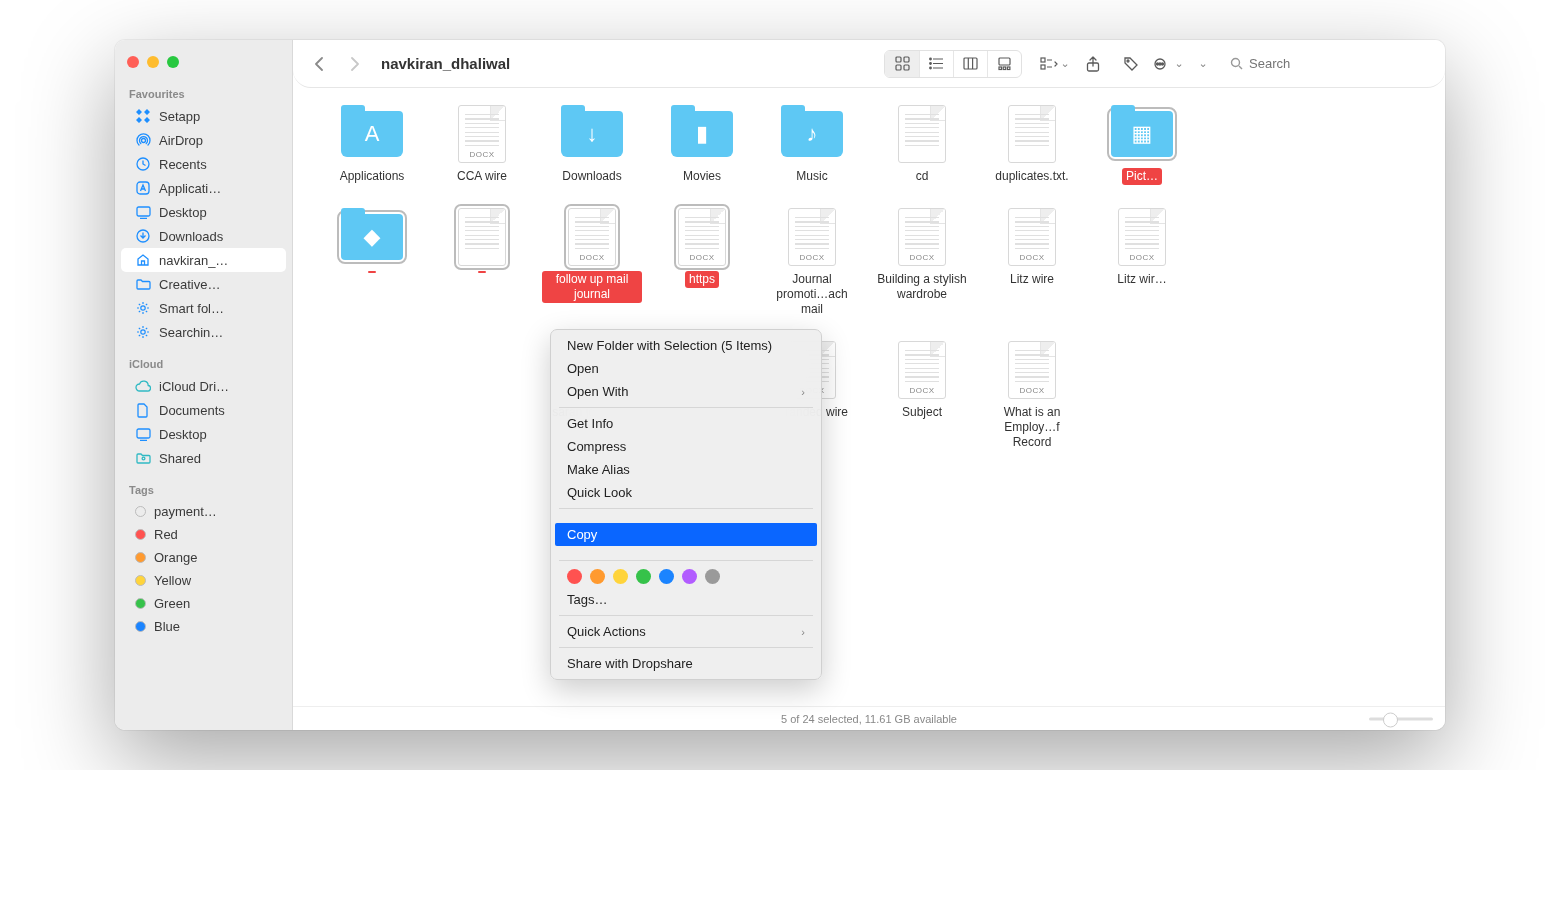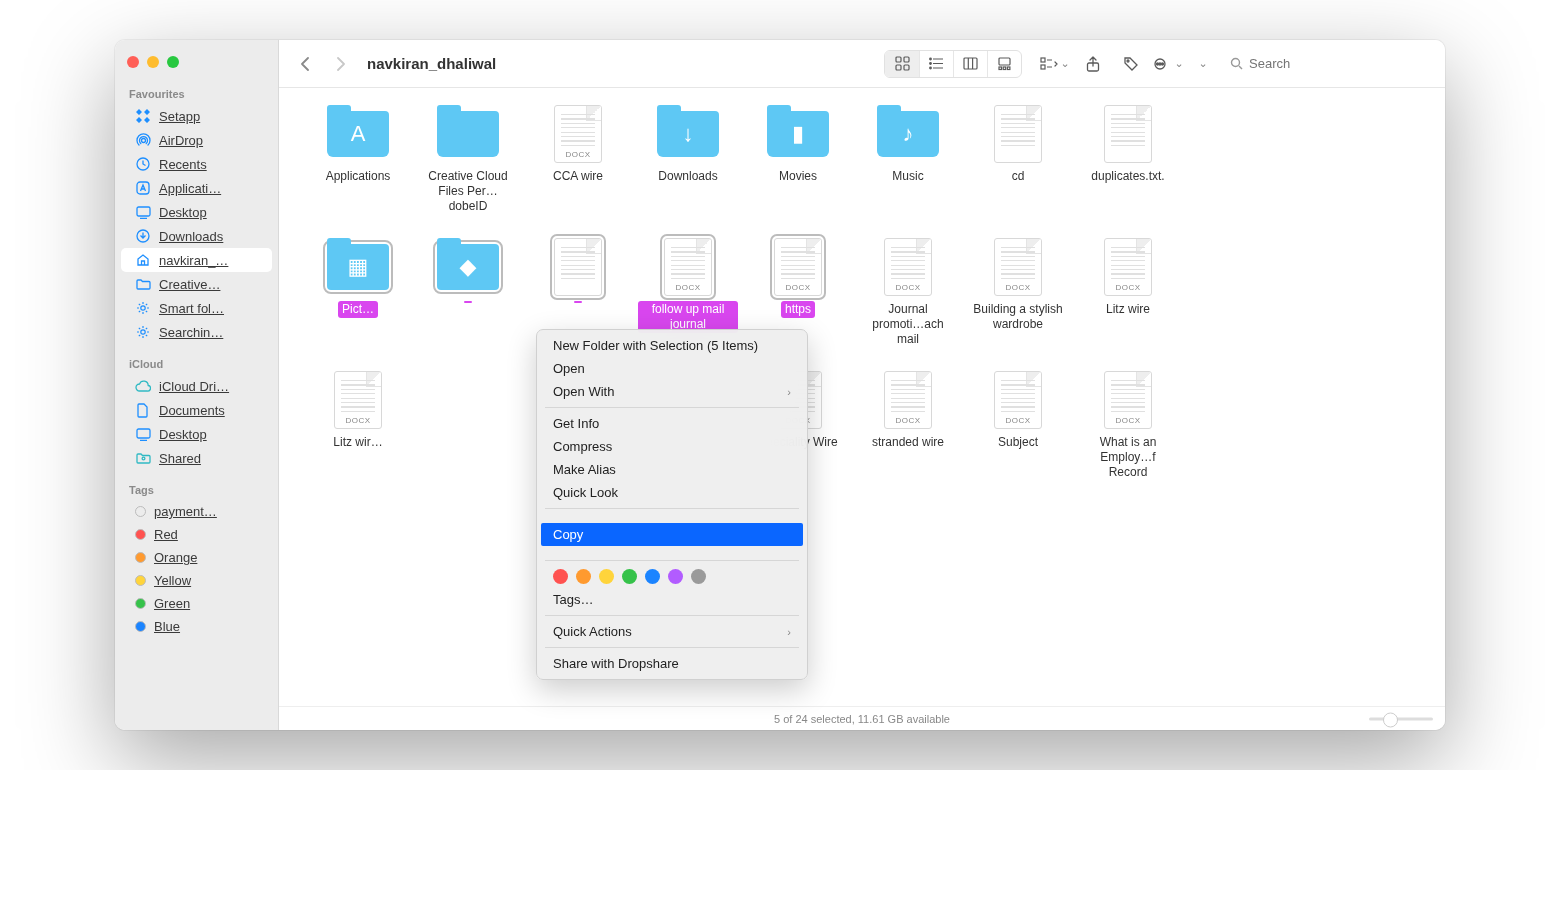--- a/index.html
+++ b/index.html
@@ -1,47 +1,47 @@
 <!DOCTYPE html>
 <html><head>
 <meta charset="utf-8">
 <style>
   * { box-sizing: border-box; margin: 0; padding: 0; }
   body { font-family: -apple-system, "Helvetica Neue", Arial, sans-serif; background: #fff; }
   .wrap { display:flex; justify-content:center; padding:40px 20px; }
   .window { width:1330px; height:690px; border-radius:10px; overflow:hidden; display:flex; background:#fff; box-shadow:0 30px 90px rgba(0,0,0,.35), 0 0 0 1px rgba(0,0,0,.05); position:relative; }
-  .sidebar { width:164px; background:#ececec; border-right:1px solid #d9d9d9; padding:8px 0 0 0; overflow:hidden; }
+  .sidebar { width:178px; background:#ececec; border-right:1px solid #d9d9d9; padding:8px 0 0 0; overflow:hidden; }
   .traffic { display:flex; gap:8px; padding:8px 12px 14px; }
   .dot { width:12px; height:12px; border-radius:50%; }
   .dot.r{background:#ff5f57}.dot.y{background:#febc2e}.dot.g{background:#28c840}
   .sb-section { padding:2px 0 8px; }
   .sb-head { color:#8a8a8a; font-size:11px; font-weight:600; padding:4px 14px 4px; }
-  .sb-item { display:flex; align-items:center; gap:8px; padding:4px 10px 4px 14px; font-size:13px; color:#3a3a3a; border-radius:5px; margin:0 6px; cursor:default; white-space:nowrap; overflow:hidden; text-overflow:ellipsis;text-decoration:underline; }
+  .sb-item { display:flex; align-items:center; gap:8px; padding:4px 10px 4px 14px; font-size:13px; color:#3a3a3a; border-radius:5px; margin:0 6px; cursor:default; white-space:nowrap; overflow:hidden; text-overflow:ellipsis; }
   .sb-item.active { background:#ffffff; }
   .sb-ic { width:16px; height:16px; display:inline-flex; align-items:center; justify-content:center; color:#1e8fff; font-size:14px; flex-shrink:0; }
   .sb-ic.teal{color:#2fb9c3}
   .tagdot{width:11px;height:11px;border-radius:50%;border:1px solid #bbb;flex-shrink:0}
   .main { flex:1; display:flex; flex-direction:column; background:#fff; position:relative; }
-  .toolbar { height:48px; display:flex; align-items:center; padding:0 12px; border-bottom:1px solid #e6e6e6; gap:8px; }
+  .toolbar { height:48px; display:flex; align-items:center; padding:0 12px; border-bottom:1px solid #e6e6e6; gap:8px;border-radius:18px; }
   .nav-btn{width:28px;height:28px;display:flex;align-items:center;justify-content:center;color:#8a8a8a;border-radius:5px}
   .title{font-size:15px;font-weight:600;color:#333;margin-left:4px;flex:0 0 auto}
   .spacer{flex:1}
   .tb-group{display:flex;align-items:center;border:1px solid #e1e1e1;border-radius:6px;overflow:hidden}
   .tb-seg{width:34px;height:26px;display:flex;align-items:center;justify-content:center;color:#5a5a5a}
   .tb-seg.active{background:#eee}
   .tb-seg + .tb-seg{border-left:1px solid #e6e6e6}
   .tb-btn{width:30px;height:26px;display:flex;align-items:center;justify-content:center;color:#5a5a5a}
   .search{display:flex;align-items:center;gap:6px;color:#999;font-size:13px;border-radius:6px;padding:4px 8px;min-width:200px}
   .search input{border:none;outline:none;font-size:13px;flex:1;background:transparent;color:#1d4ed8}
   .content{flex:1;overflow:auto;padding:18px 24px 10px}
   .grid{display:grid;grid-template-columns:repeat(8,110px);gap:24px 0;justify-content:start}
   .item{display:flex;flex-direction:column;align-items:center;width:110px}
   .icon{width:68px;height:56px;display:flex;align-items:center;justify-content:center;margin-bottom:6px;position:relative}
   .label{font-size:12px;color:#333;text-align:center;line-height:1.25;max-width:100px;padding:1px 4px;border-radius:3px}
-  .label.sel{background:#d946ef;color:#fff}
+  .label.sel{background:#ef4444;color:#fff}
   .folder{width:62px;height:46px;background:#5ec8f4;border-radius:4px 4px 6px 6px;position:relative}
   .folder::before{content:"";position:absolute;top:-6px;left:0;width:24px;height:10px;background:#5ec8f4;border-radius:3px 3px 0 0}
   .folder.sel{outline:2px solid #bcbcbc;outline-offset:2px;border-radius:4px}
   .folder .glyph{position:absolute;inset:0;display:flex;align-items:center;justify-content:center;color:#fff;font-size:22px}
   .doc{width:48px;height:58px;background:#fff;border:1px solid #d8d8d8;border-radius:3px;position:relative;overflow:hidden}
   .doc::before{content:"";position:absolute;top:0;right:0;width:14px;height:14px;background:linear-gradient(135deg,#eee 50%,#fff 50%);border-left:1px solid #e4e4e4;border-bottom:1px solid #e4e4e4}
   .doc.sel{outline:2px solid #bcbcbc;outline-offset:2px}
   .doc .lines{position:absolute;top:8px;left:6px;right:6px;bottom:16px;background:repeating-linear-gradient(#e0e0e0 0 1.2px,transparent 1.2px 4.4px)}
   .doc .badge{position:absolute;left:0;right:0;bottom:3px;text-align:center;font-size:8px;color:#888;letter-spacing:.5px}
   .status{height:24px;border-top:1px solid #eee;font-size:11px;color:#888;display:flex;align-items:center;justify-content:center;position:relative}
@@ -325,26 +325,20 @@
             <div class="item">
               <div class="icon">
                 <div class="folder">
                   <div class="glyph">A</div>
                 </div>
               </div>
               <div class="label">Applications</div>
             </div>
             <div class="item">
               <div class="icon">
-                <div class="folder"></div>
-              </div>
-              <div class="label">Creative Cloud Files Per…dobeID</div>
-            </div>
-            <div class="item">
-              <div class="icon">
                 <div class="doc">
                   <div class="lines"></div>
                   <div class="badge">DOCX</div>
                 </div>
               </div>
               <div class="label">CCA wire</div>
             </div>
             <div class="item">
               <div class="icon">
                 <div class="folder">

